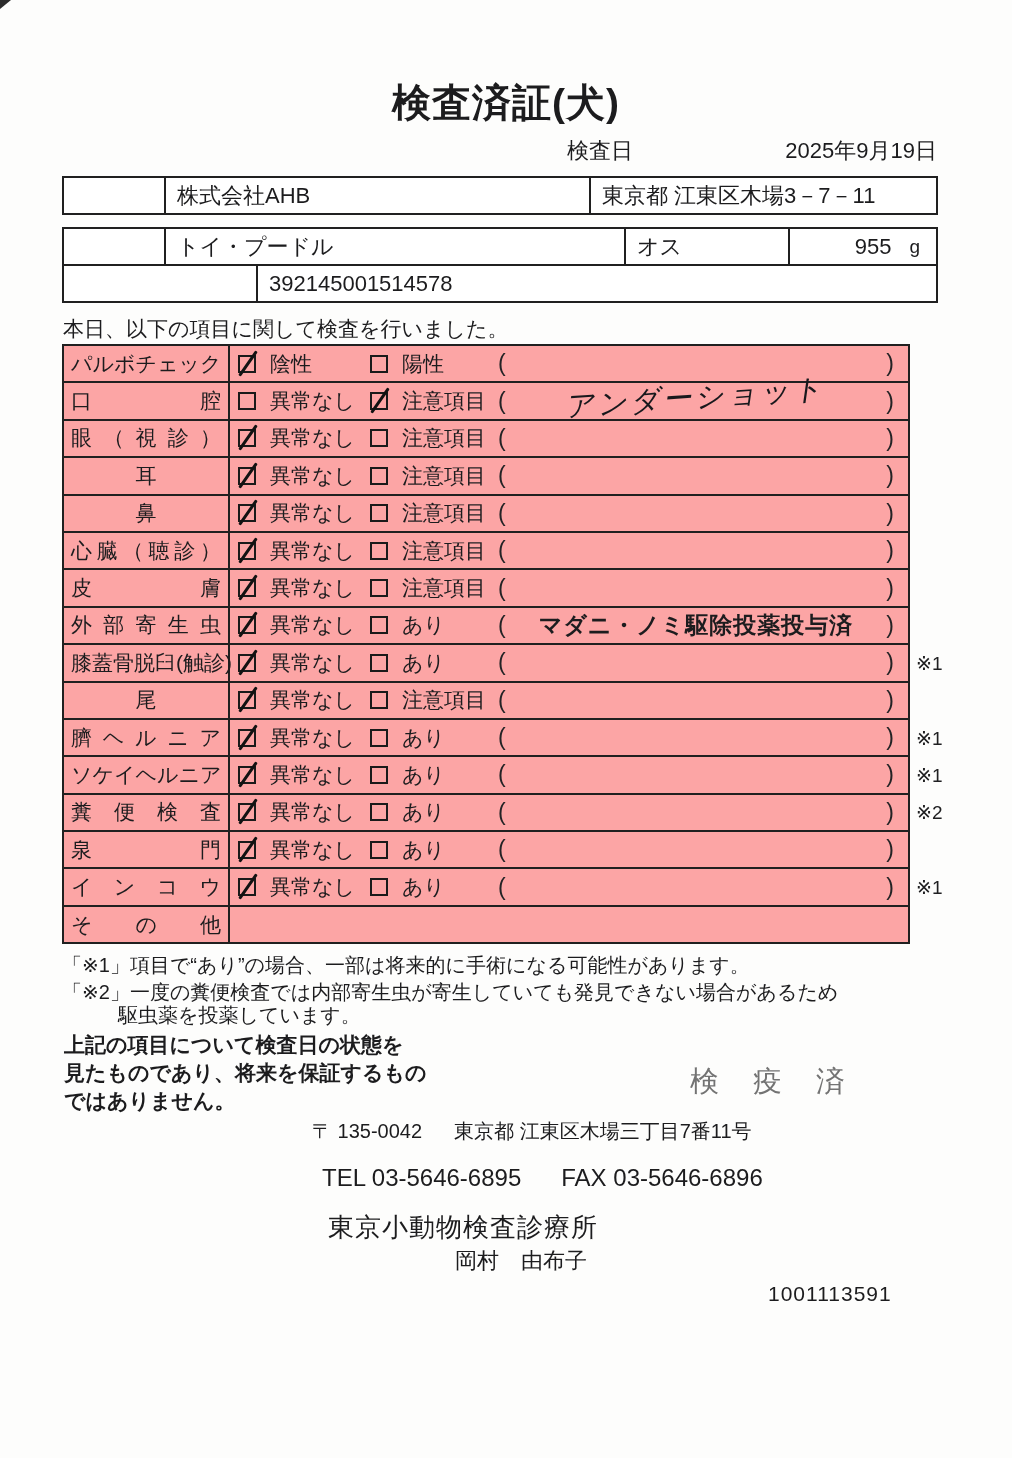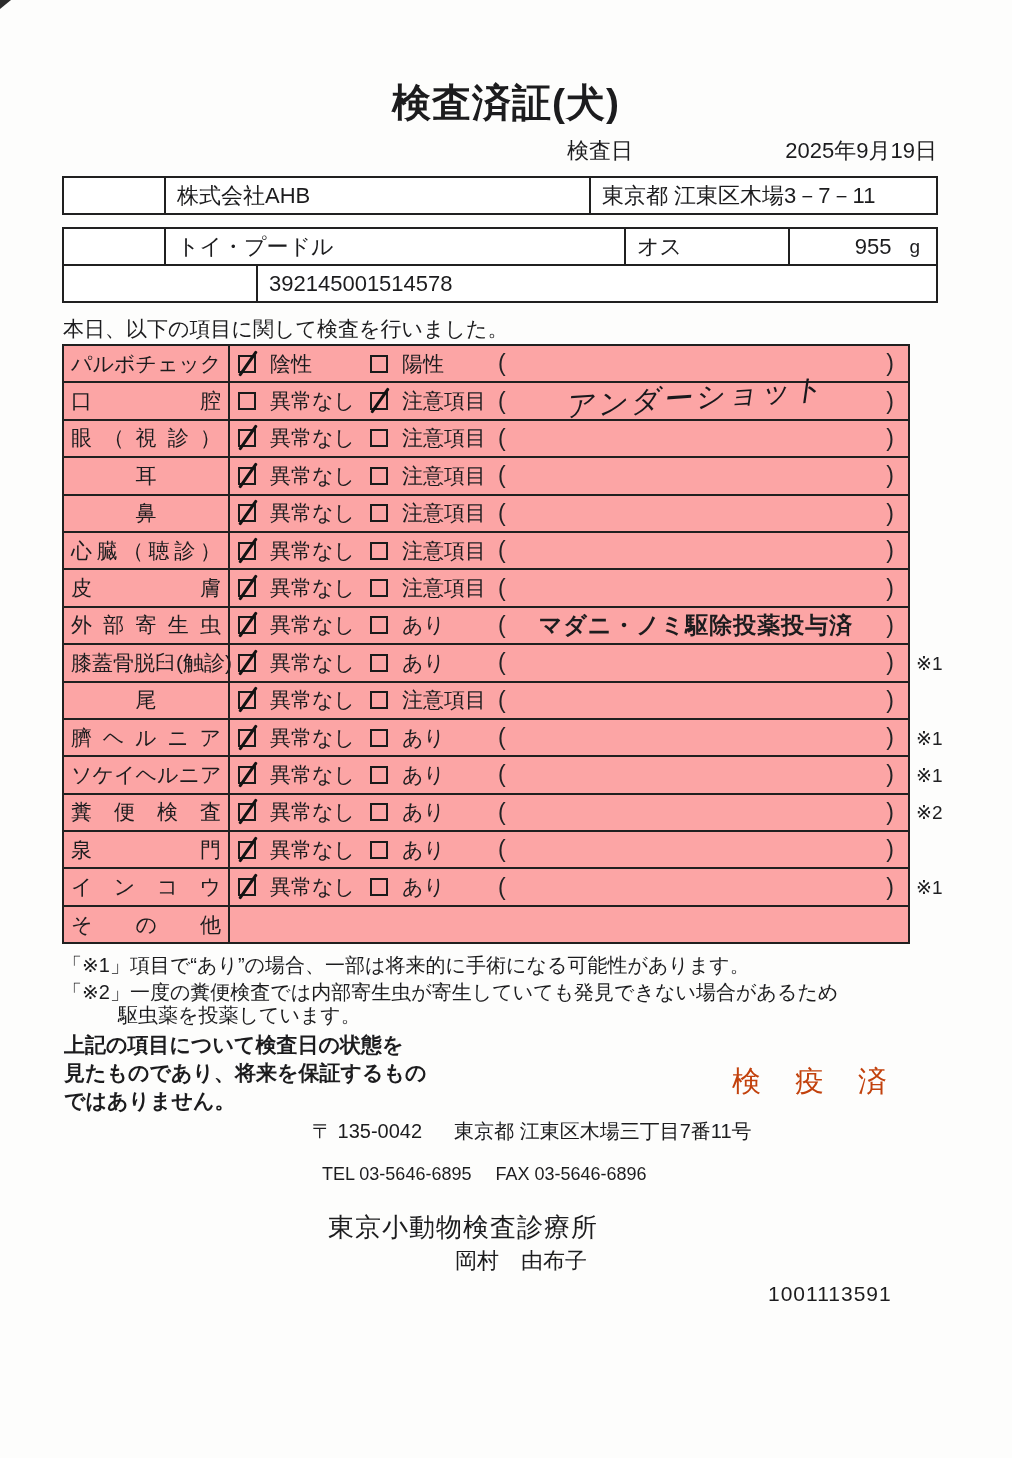--- a/index.html
+++ b/index.html
@@ -58,24 +58,24 @@
     transform:rotate(-4deg) skewX(-12deg) translateY(-3px);white-space:nowrap;}
   .note-mark{position:absolute;left:852px;top:50%;transform:translateY(-50%);
     font-size:19px;white-space:nowrap;color:#202022;}
   
   .footnote{position:absolute;font-size:20px;white-space:nowrap;}
   .fn1{left:62px;top:952px;}
   .fn2{left:62px;top:979px;}
   .fn3{left:118px;top:1002px;}
   .disclaimer{position:absolute;left:64px;top:1031px;font-size:21px;font-weight:700;
     line-height:28px;white-space:pre-line;}
-  .stamp{position:absolute;left:732px;top:1062px;font-size:29px;letter-spacing:13px;
-    color:#c2410c;font-weight:500;white-space:nowrap;}
+  .stamp{position:absolute;left:690px;top:1062px;font-size:29px;letter-spacing:13px;
+    color:#737373;font-weight:500;white-space:nowrap;}
   .addr-row{position:absolute;left:312px;top:1118px;display:flex;gap:32px;font-size:20px;white-space:nowrap;}
-  .tel-row{position:absolute;left:322px;top:1164px;display:flex;gap:24px;font-size:18px;white-space:nowrap;}
+  .tel-row{position:absolute;left:322px;top:1164px;display:flex;gap:40px;font-size:24px;white-space:nowrap;}
   .clinic{position:absolute;left:328px;top:1210px;font-size:26px;letter-spacing:1px;white-space:nowrap;}
   .examiner{position:absolute;left:455px;top:1246px;font-size:22px;white-space:nowrap;}
   .serial{position:absolute;left:768px;top:1282px;font-size:21px;letter-spacing:1px;}
 </style>
 </head>
 <body>
 
 <div class="page">
   <div class="corner-artifact"></div>
 

